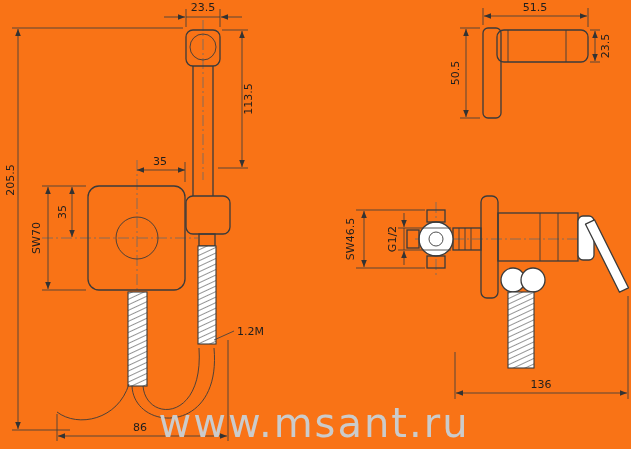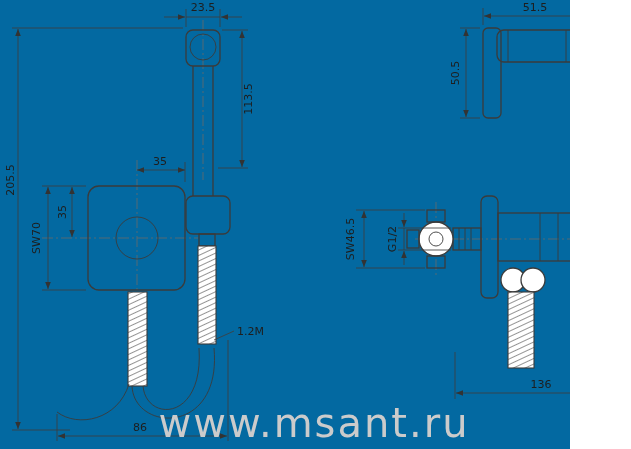--- a/index.html
+++ b/index.html
@@ -1,16 +1,16 @@
 <!DOCTYPE html>
 <html><head>
 <meta charset="utf-8">
 <style>
   html,body{margin:0;padding:0;background:#ffffff}
-  .stage{width:570px;height:449px;background:#0369a1;position:relative;overflow:hidden;
+  .stage{width:631px;height:449px;background:#f97316;position:relative;overflow:hidden;
          font-family:"DejaVu Sans",sans-serif}
   svg{display:block}
   .outline{fill:none;stroke:#3b3b3b;stroke-width:1.3}
   .solid{fill:#ffffff;stroke:#3b3b3b;stroke-width:1.3}
   .thin{fill:none;stroke:#3b3b3b;stroke-width:0.9}
   .coil{stroke:#3b3b3b;stroke-width:1.1}
   .center{fill:none;stroke:#6a6a6a;stroke-width:0.8;stroke-dasharray:11 3 2 3}
   .dim,.ext,.leader{fill:none;stroke:#3f3f3f;stroke-width:0.85}
   .dimtext{font-size:11px;fill:#1e1e1e}
   .watermark{font-size:40px;fill:#cbcbcb;letter-spacing:2px}

